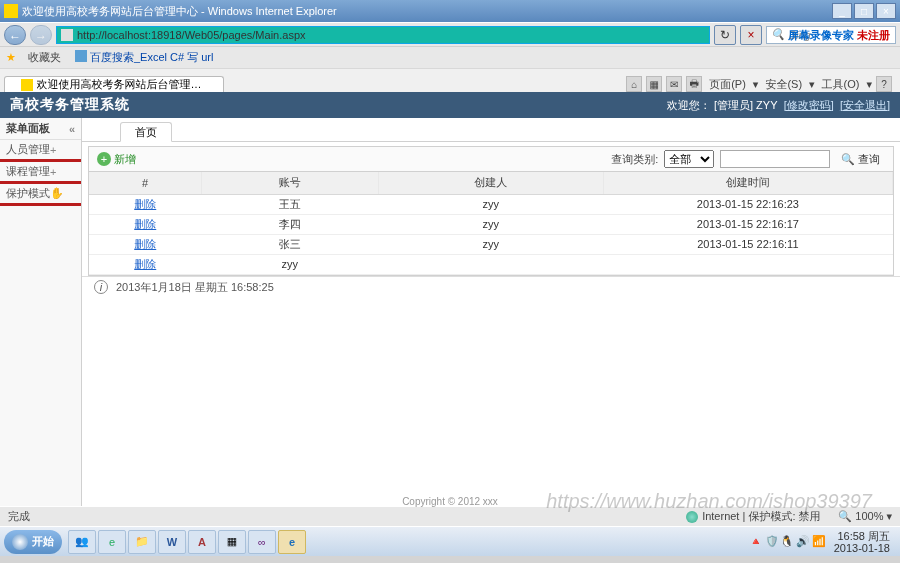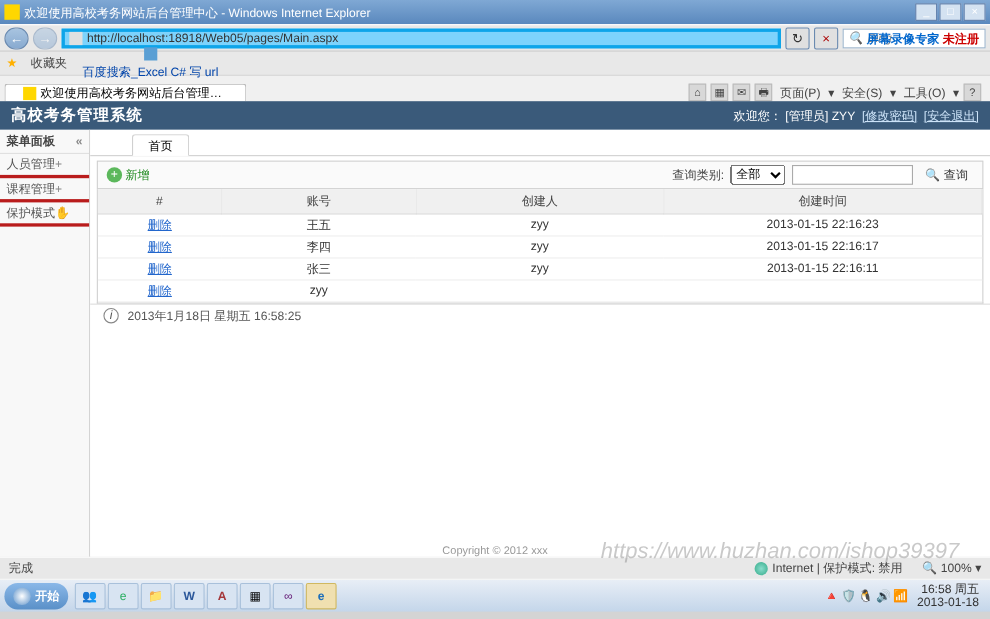--- a/index.html
+++ b/index.html
@@ -7,31 +7,31 @@
 
 
 .ie-titlebar { height: 22px; background: linear-gradient(#7fa8d4, #5a88bd); display: flex; align-items: center; padding: 0 4px; color: #fff; }
 .ie-titlebar .fav { width: 14px; height: 14px; background: #ffd700; margin-right: 4px; }
 .ie-titlebar .title { flex: 1; font-size: 11px; }
 .ie-titlebar .wbtns { display: flex; gap: 2px; }
 .ie-titlebar .wbtn { width: 20px; height: 16px; background: #d4e2f1; border: 1px solid #5a7ba8; display: flex; align-items: center; justify-content: center; font-size: 10px; }
 
 .ie-addr { height: 24px; background: #e8e8e8; display: flex; align-items: center; padding: 0 4px; gap: 4px; border-top: 1px solid #fff; }
 .nav-btn { width: 22px; height: 20px; border-radius: 10px; background: linear-gradient(#a8c4e0, #88aad0); border: 1px solid #6a8ab0; display: flex; align-items: center; justify-content: center; color: #fff; font-size: 12px; }
-.addr-input { flex: 1; height: 18px; background: #7dd3fc; border: 3px solid #0ea5e9; display: flex; align-items: center; padding: 0 4px; font-size: 11px; color: #333; }
+.addr-input { flex: 1; height: 18px; background: #14b8a6; border: 1px solid #0ea5e9; display: flex; align-items: center; padding: 0 4px; font-size: 11px; color: #333; }
 .addr-input .icon { width: 12px; height: 12px; background: #e0e0e0; margin-right: 4px; }
 .search-box { width: 130px; height: 18px; background: #fff; border: 1px solid #9db5cc; display: flex; align-items: center; padding: 0 4px; color: #888; font-style: italic; }
 .watermark { position: absolute; right: 10px; top: 26px; font-size: 14px; font-weight: bold; }
 .watermark .w1 { color: #0066cc; }
 .watermark .w2 { color: #cc0000; }
 
 .ie-fav { height: 22px; background: #e8e8e8; display: flex; align-items: center; padding: 0 6px; gap: 8px; border-top: 1px solid #d0d0d0; }
 .ie-fav .star { width: 14px; height: 14px; display: inline-block; color: #ffb000; }
 .ie-fav .favlabel { color: #444; }
-.ie-fav .favitem { color: #0044aa; display: flex; align-items: center; gap: 3px; margin-left: 6px; flex-direction: column; }
+.ie-fav .favitem { color: #0044aa; display: flex; align-items: flex-start; gap: 3px; margin-left: 6px; }
 .ie-fav .favicon { width: 12px; height: 12px; background: #5a9fd4; }
 
 .ie-tabs { height: 24px; background: #f0f0f0; display: flex; align-items: flex-end; padding: 0 4px; border-top: 1px solid #d8d8d8; }
 .ie-tab { height: 16px; background: #fff; border: 1px solid #bbb; border-bottom: none; padding: 0 16px; display: flex; align-items: center; border-radius: 3px 3px 0 0; max-width: 220px; }
 .ie-tab .ticon { width: 12px; height: 12px; background: #ffd700; margin-right: 4px; }
 .ie-tabs-right { margin-left: auto; display: flex; align-items: center; gap: 4px; padding-right: 4px; color: #444; }
 .ie-tabs-right .ti { width: 16px; height: 16px; background: #d8d8d8; border: 1px solid #bbb; display: flex; align-items: center; justify-content: center; font-size: 10px; }
 .ie-tabs-right .tm { padding: 0 3px; }
 
 

